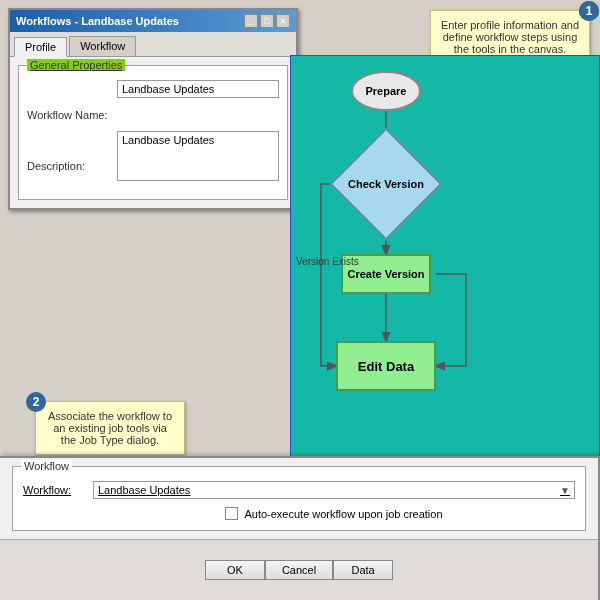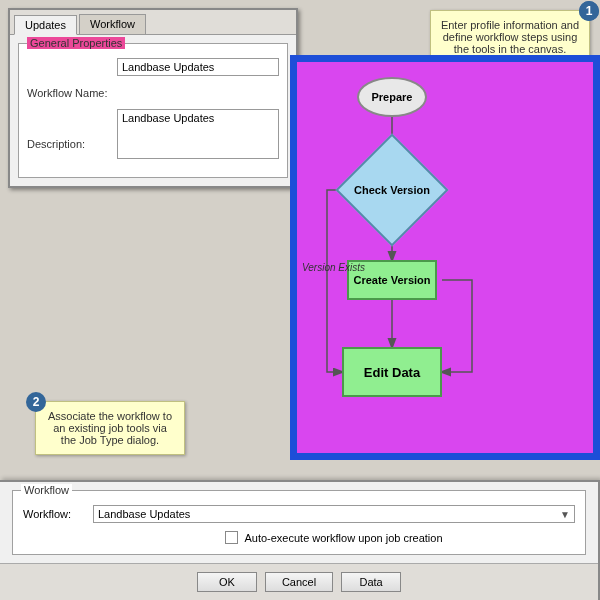--- a/index.html
+++ b/index.html
@@ -87,24 +87,25 @@
       padding: 8px;
       padding-top: 14px;
       position: relative;
       background: white;
     }
 
     .group-label {
       position: absolute;
       top: -7px;
       left: 8px;
-      background: #ec4899;
+      background: #84cc16;
       padding: 0 3px;
       font-size: 11px;
       color: #333;
+      text-decoration: underline;
     }
 
     .form-row {
       display: flex;
       align-items: flex-start;
       margin-bottom: 10px;
     }
 
     .form-label {
       width: 90px;
@@ -162,22 +163,22 @@
       text-align: center;
     }
 
     
     .canvas-area {
       position: absolute;
       top: 55px;
       left: 290px;
       right: 0;
       bottom: 140px;
-      background: #d946ef;
-      border: 7px solid #1d4ed8;
+      background: #14b8a6;
+      border: 1px solid #1d4ed8;
       overflow: hidden;
     }
 
     
     .flow-container {
       position: relative;
       width: 100%;
       height: 100%;
     }
 
@@ -260,20 +261,21 @@
       background: white;
       padding: 0 3px;
       font-size: 11px;
       color: #333;
     }
 
     .workflow-row {
       display: flex;
       align-items: center;
       margin-bottom: 8px;
+      text-decoration: underline;
     }
 
     .workflow-label {
       width: 70px;
       flex-shrink: 0;
     }
 
     .workflow-select {
       flex: 1;
       border: 1px solid #999;
@@ -304,22 +306,21 @@
       height: 13px;
       border: 1px solid #888;
       background: white;
       flex-shrink: 0;
     }
 
     
     .button-bar {
       display: flex;
       justify-content: center;
-      gap: 8px;
-      padding: 8px;
+      padding: 20px;
       background: #e0ddd8;
       border-top: 1px solid #aaa;
     }
 
     .dialog-btn {
       padding: 3px 16px;
       border: 1px solid #888;
       background: linear-gradient(to bottom, #f5f5f5, #ddd);
       cursor: pointer;
       font-family: Tahoma, Arial, sans-serif;
@@ -355,23 +356,31 @@
       align-items: center;
       justify-content: center;
       font-size: 12px;
       font-weight: bold;
     }
   </style>
 </head>
 <body>
 
 <div class="main-dialog">
+  <div class="dialog-titlebar">
+    <span>Workflows - Landbase Updates</span>
+    <div class="dialog-titlebar-buttons">
+      <div class="titlebar-btn">_</div>
+      <div class="titlebar-btn">□</div>
+      <div class="titlebar-btn">×</div>
+    </div>
+  </div>
 
   <div class="tabs-bar">
-    <div class="tab active">Updates</div>
+    <div class="tab active">Profile</div>
     <div class="tab">Workflow</div>
   </div>
 
   <div class="group-box">
     <span class="group-label">General Properties</span>
 
     <div class="form-row">
       <span class="form-label">Workflow Name:</span>
       <input class="form-input" type="text" value="Landbase Updates" style="">
     </div>
@@ -422,21 +431,21 @@
     </div>
 
     <div class="flow-shape shape-rect-green" style="left:50px;top:198px;">
       <span>Create Version</span>
     </div>
 
     <div class="flow-shape shape-rect-green-large" style="left:45px;top:285px;">
       <span>Edit Data</span>
     </div>
 
-    <div class="version-exists-label" style="left:5px;top:200px;font-style:italic;">Version Exists</div>
+    <div class="version-exists-label" style="left:5px;top:200px;">Version Exists</div>
 
   </div>
 </div>
 
 <div class="callout-2">
   <div class="badge-2">2</div>
   <span>Associate the workflow to an existing job tools via the Job Type dialog.</span>
 </div>
 
 <div class="bottom-dialog">

